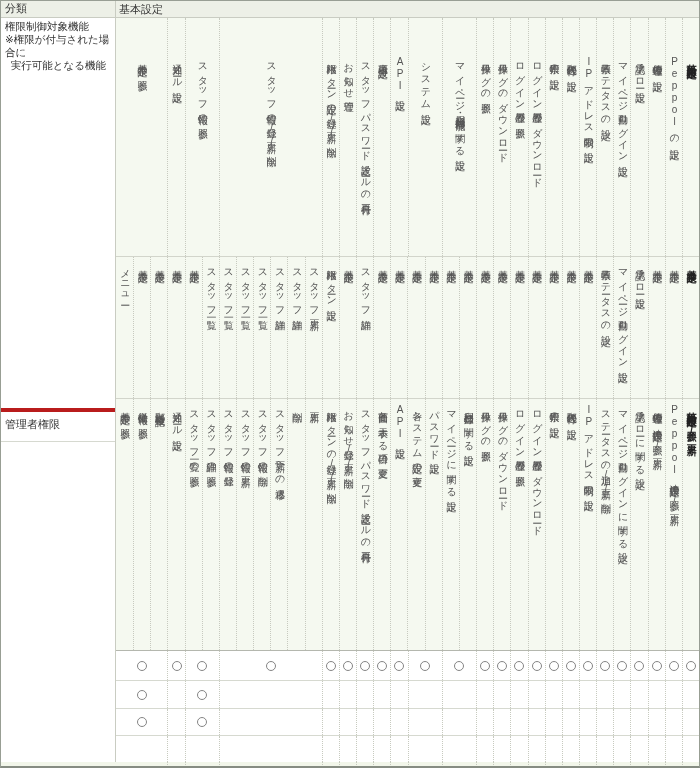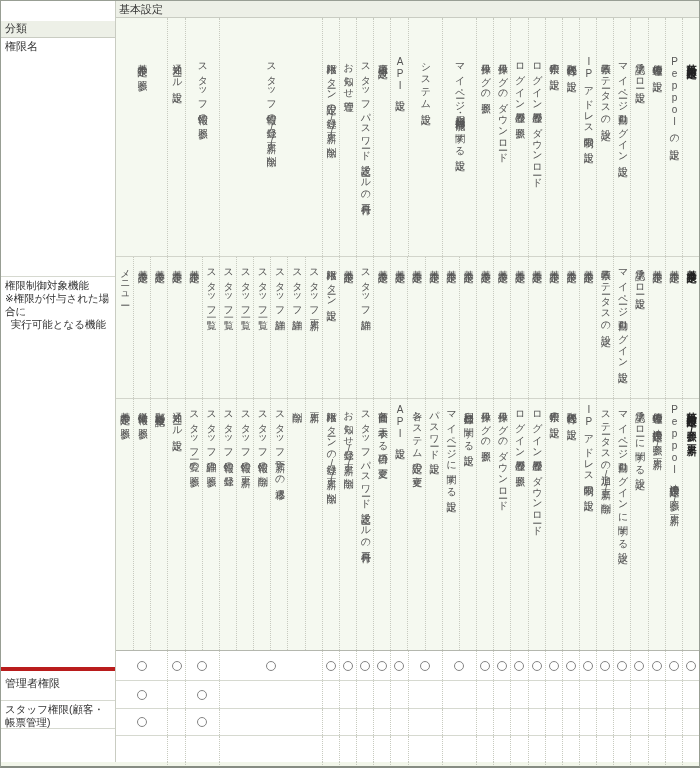--- a/index.html
+++ b/index.html
@@ -4,21 +4,21 @@
 <style>
   html,body{margin:0;padding:0;background:#fff;font-family:"Liberation Sans","DejaVu Sans",sans-serif;}
   .table{position:relative;width:700px;height:768px;box-sizing:border-box;
          border:1px solid #989e94;border-bottom:2px solid #868c82;background:#f2f6ea;overflow:hidden;}
   .tbody{display:flex;height:761px;}
   
   .label-col{width:115px;box-sizing:border-box;border-right:1px solid #c9ccc2;background:#fff;
              display:flex;flex-direction:column;}
   .lcell{box-sizing:border-box;font-size:11px;color:#333;padding:2px 4px 0 4px;line-height:13px;
          border-bottom:1px solid #d6d9d0;word-break:break-all;}
-  .lh0{height:17px;background:#edf0e7;padding-top:1px;border-bottom:1px solid #c9ccc2;margin-top:20px;}
+  .lh0{height:17px;background:#edf0e7;padding-top:1px;border-bottom:1px solid #c9ccc2;}
   .lh1{height:239px;}
   .lh23{height:394px;border-bottom:4px solid #b91c1c;font-size:10.5px;white-space:pre-wrap;}
   .lh4{height:30px;padding-top:6px;}
   .lh5{height:28px;padding-top:2px;font-size:10.5px;}
   .lh6{height:27px;padding-top:6px;font-size:10.5px;}
   .lh7{height:26px;padding-top:6px;border-bottom:none;font-size:10.5px;}
   
   .data-col{flex:1;display:flex;flex-direction:column;border-radius:19px;}
   .drow{box-sizing:border-box;}
   .grid{display:grid;grid-template-columns:repeat(34,1fr);}
@@ -44,26 +44,24 @@
   
   .strip{height:5px;margin-left:115px;background:#f2f6ea;}
 </style>
 </head>
 <body>
 
 <div class="table">
   <div class="tbody">
     <div class="label-col">
       <div class="lcell lh0">分類</div>
-      <div class="lcell lh1">権限名</div>
       <div class="lcell lh23">権限制御対象機能
 ※権限が付与された場合に
   実行可能となる機能</div>
       <div class="lcell lh4">管理者権限</div>
-      <div class="lcell lh5">スタッフ権限(顧客・帳票管理)</div>
     </div>
     <div class="data-col">
       <div class="drow r0">
         <span>基本設定</span>
       </div>
       <div class="drow grid r1" id="row-headers">
           <div class="cell hcell" style="grid-column: span 3;">
             <div class="vt">基本設定の参照</div>
           </div>
           <div class="cell hcell">

